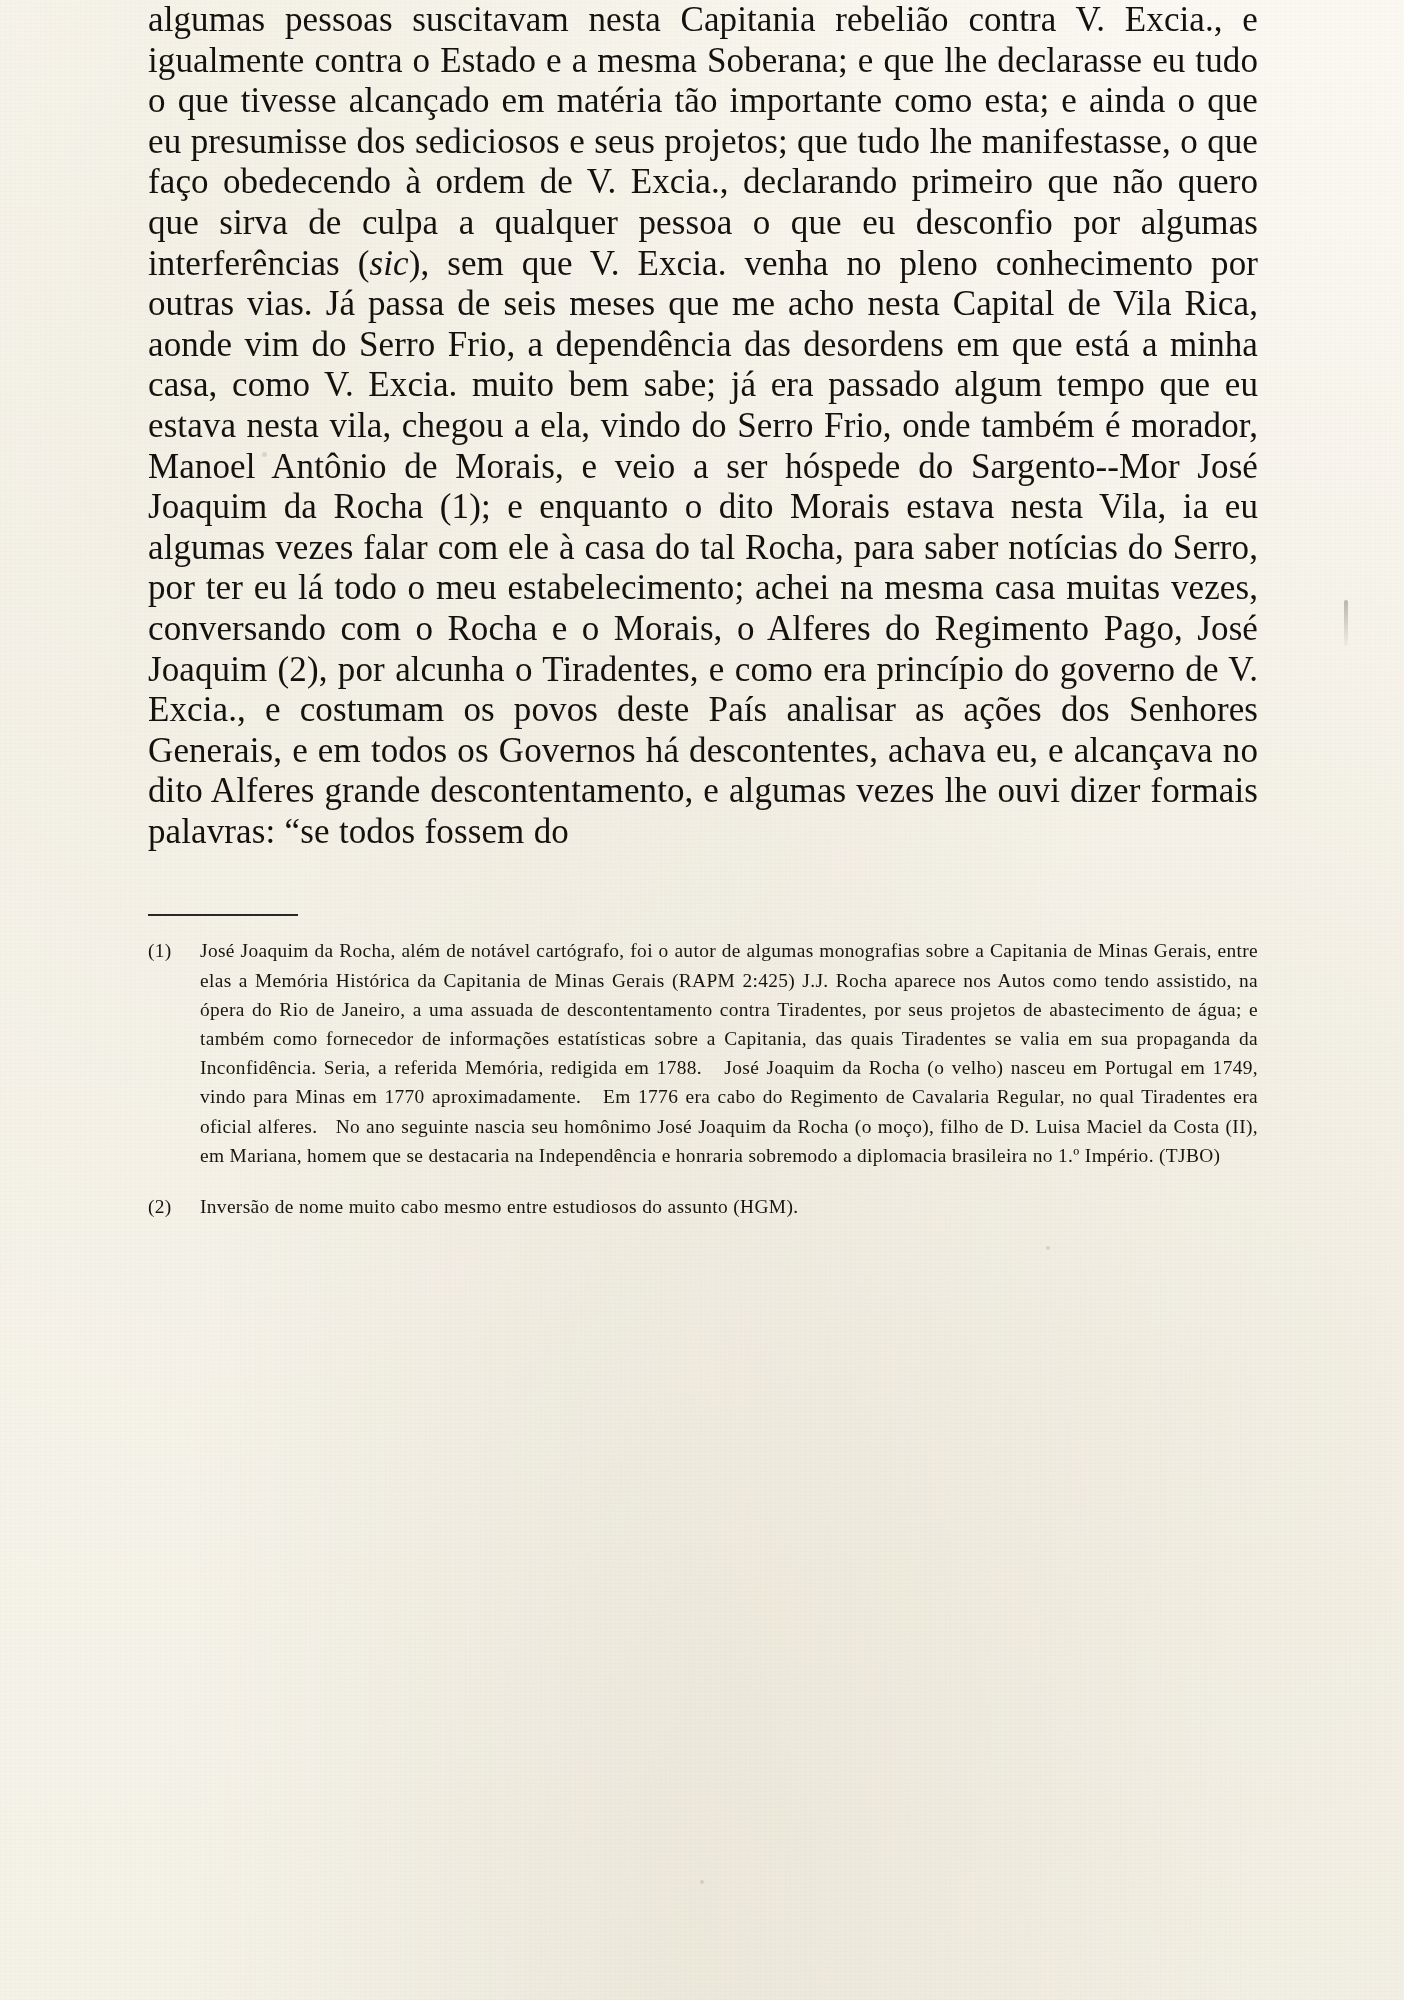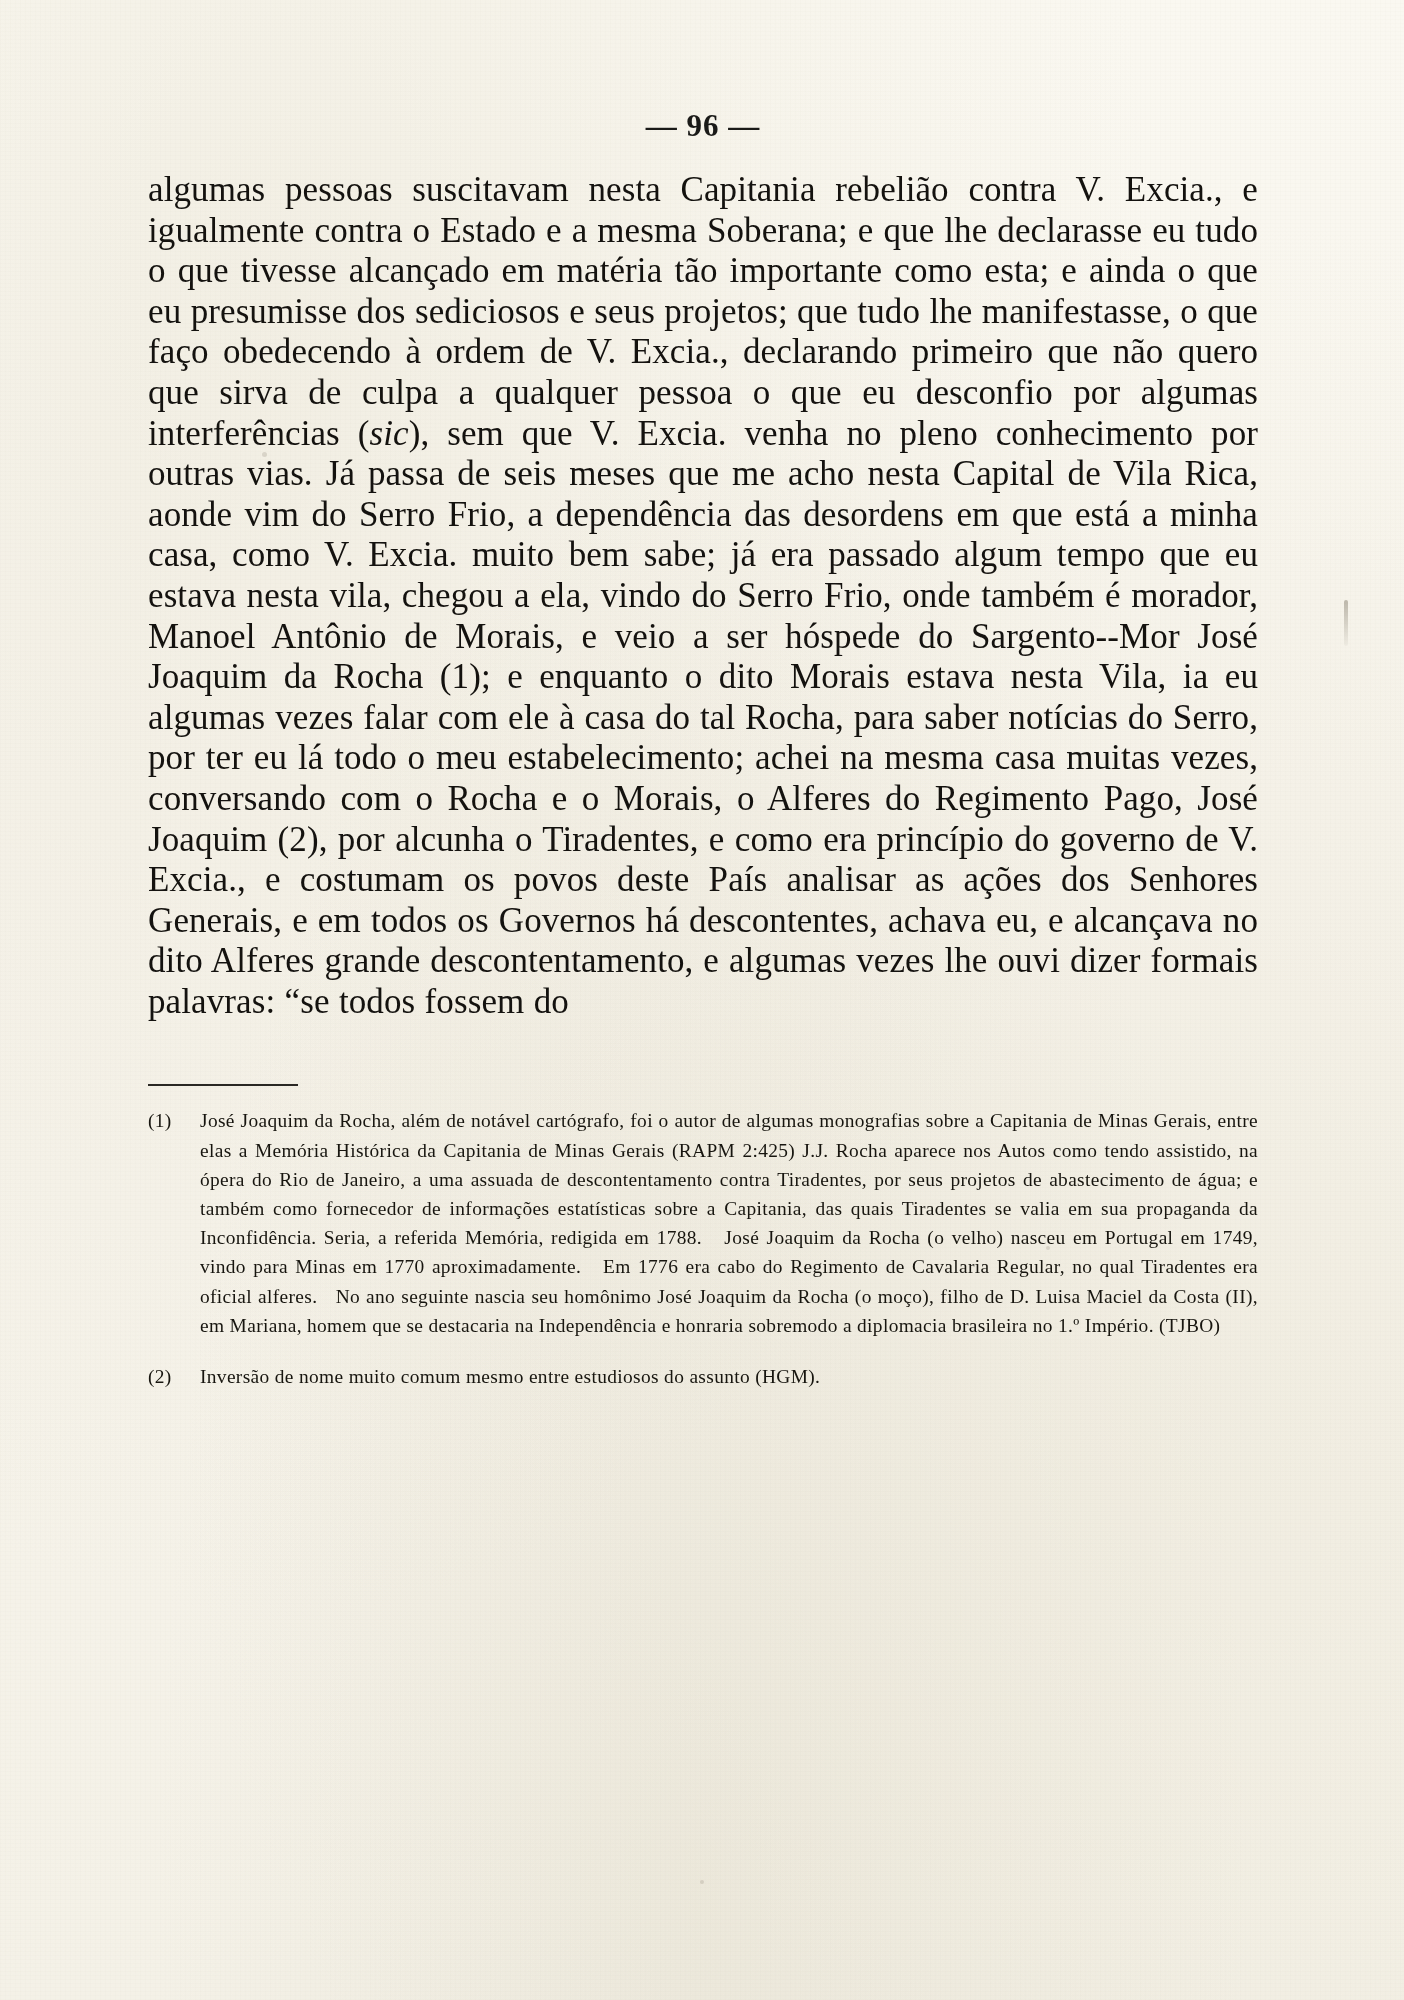--- a/index.html
+++ b/index.html
@@ -115,30 +115,29 @@
 <div class="page">
   <div class="paper-texture"></div>
 
   <div class="speck" style="left:262px; top:452px; width:5px; height:5px;"></div>
   <div class="speck" style="left:1046px; top:1246px; width:4px; height:4px;"></div>
   <div class="speck" style="left:700px; top:1880px; width:4px; height:4px;"></div>
 
   <div class="edge-mark"></div>
 
   <div class="content">
-    <div class="page-number">— 96 —</div>
 
     <div class="body-text">algumas pessoas suscitavam nesta Capitania rebelião contra V. Excia., e igualmente contra o Estado e a mesma Soberana; e que lhe declarasse eu tudo o que tivesse alcançado em matéria tão importante como esta; e ainda o que eu presumisse dos sediciosos e seus projetos; que tudo lhe manifestasse, o que faço obedecendo à ordem de V. Excia., declarando primeiro que não quero que sirva de culpa a qualquer pessoa o que eu desconfio por algumas interferências (<span class="it">sic</span>), sem que V. Excia. venha no pleno conhecimento por outras vias. Já passa de seis meses que me acho nesta Capital de Vila Rica, aonde vim do Serro Frio, a dependência das desordens em que está a minha casa, como V. Excia. muito bem sabe; já era passado algum tempo que eu estava nesta vila, chegou a ela, vindo do Serro Frio, onde também é morador, Manoel Antônio de Morais, e veio a ser hóspede do Sargento--Mor José Joaquim da Rocha (1); e enquanto o dito Morais estava nesta Vila, ia eu algumas vezes falar com ele à casa do tal Rocha, para saber notícias do Serro, por ter eu lá todo o meu estabelecimento; achei na mesma casa muitas vezes, conversando com o Rocha e o Morais, o Alferes do Regimento Pago, José Joaquim (2), por alcunha o Tiradentes, e como era princípio do governo de V. Excia., e costumam os povos deste País analisar as ações dos Senhores Generais, e em todos os Governos há descontentes, achava eu, e alcançava no dito Alferes grande descontentamento, e algumas vezes lhe ouvi dizer formais palavras: “se todos fossem do</div>
 
     <div class="fn-rule"></div>
 
     <div class="footnotes">
       <div class="fn">
         <div class="fn-mark">(1)</div>
         <div class="fn-body">José Joaquim da Rocha, além de notável cartógrafo, foi o autor de algumas monografias sobre a Capitania de Minas Gerais, entre elas a <span class="it">Memória Histórica da Capitania de Minas Gerais</span> (RAPM 2:425) J.J. Rocha aparece nos Autos como tendo assistido, na ópera do Rio de Janeiro, a uma <span class="it">assuada</span> de descontentamento contra Tiradentes, por seus projetos de abastecimento de água; e também como fornecedor de informações estatísticas sobre a Capitania, das quais Tiradentes se valia em sua propaganda da Inconfidência. Seria, a referida Memória, redigida em 1788.&nbsp;&nbsp; José Joaquim da Rocha (o velho) nasceu em Portugal em 1749, vindo para Minas em 1770 aproximadamente.&nbsp;&nbsp; Em 1776 era cabo do Regimento de Cavalaria Regular, no qual Tiradentes era oficial alferes.&nbsp;&nbsp; No ano seguinte nascia seu homônimo José Joaquim da Rocha (o moço), filho de D. Luisa Maciel da Costa (II), em Mariana, homem que se destacaria na Independência e honraria sobremodo a diplomacia brasileira no 1.º Império. (TJBO)</div>
       </div>
       <div class="fn">
         <div class="fn-mark">(2)</div>
-        <div class="fn-body">Inversão de nome muito comum mesmo entre estudiosos do assunto (HGM).</div>
+        <div class="fn-body">Inversão de nome muito cabo mesmo entre estudiosos do assunto (HGM).</div>
       </div>
     </div>
   </div>
 </div>
 
 </body></html>

